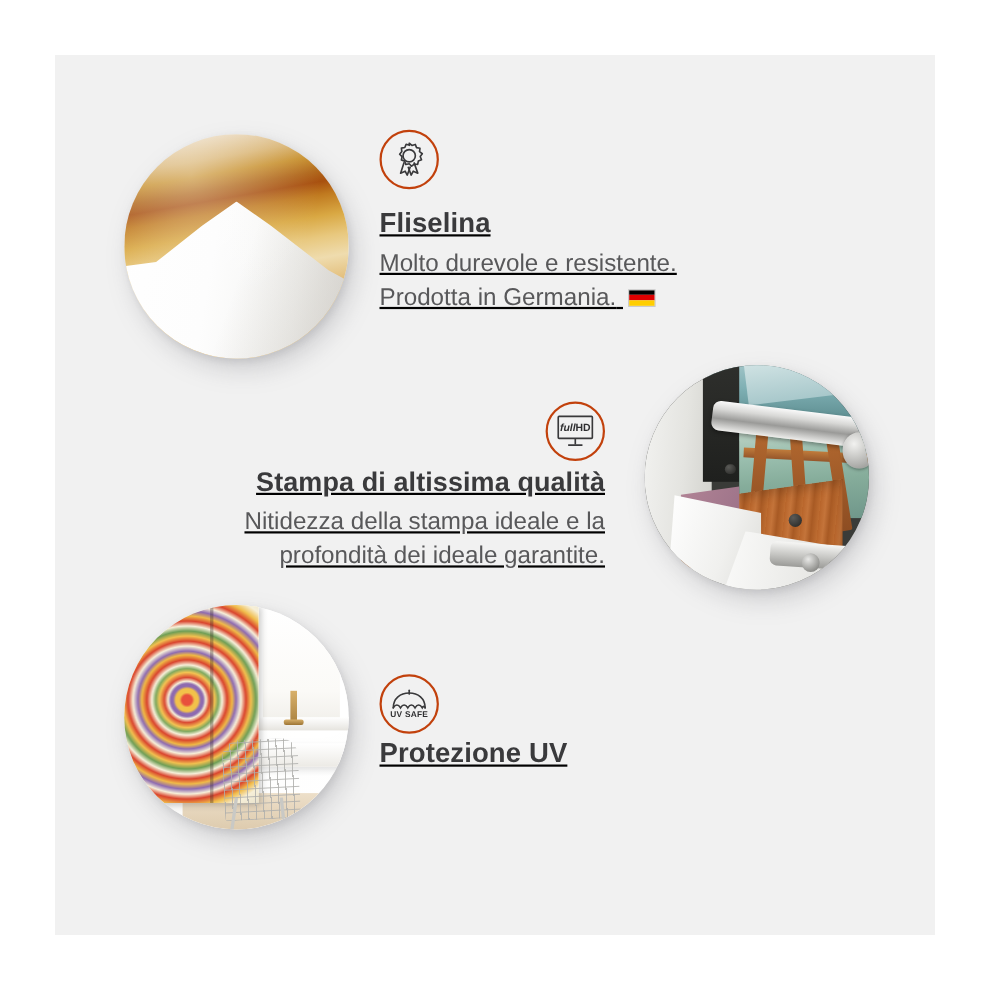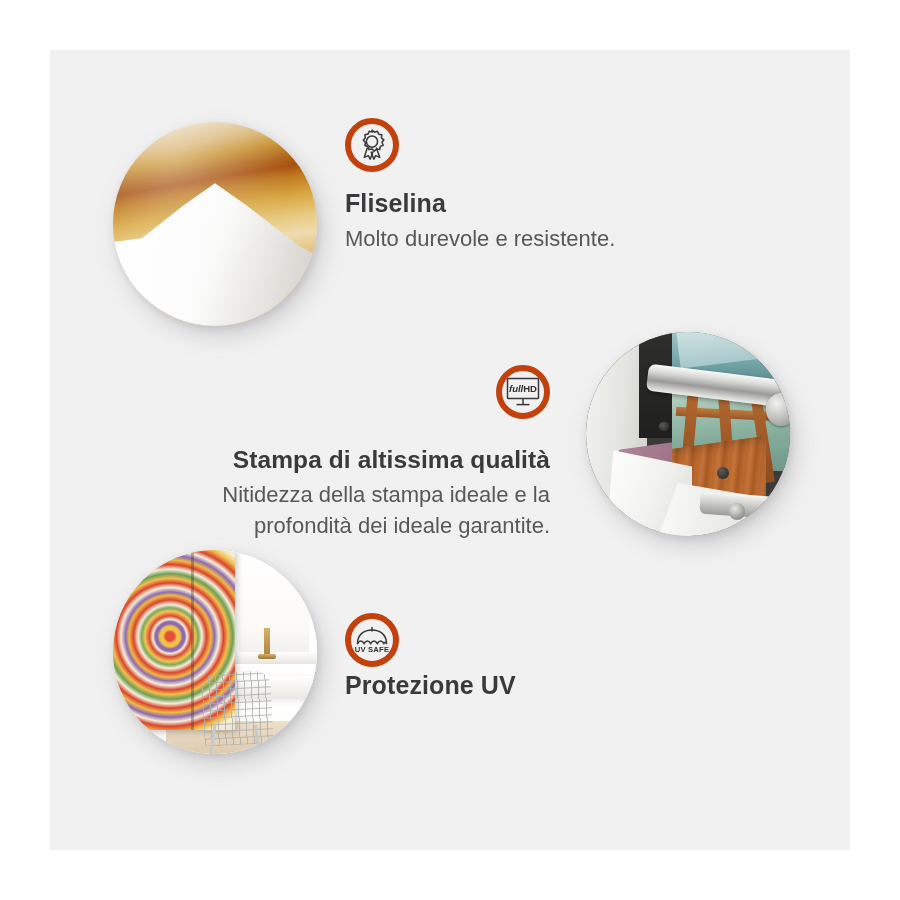--- a/index.html
+++ b/index.html
@@ -226,25 +226,25 @@
     transform:rotate(-3deg);
   }
   .rm-chair-leg-a, .rm-chair-leg-b {
     position:absolute; width:1.6%; height:17%;
     background:#c9c9c5;
   }
   .rm-chair-leg-a { left:48%; top:86%; transform:rotate(8deg); }
   .rm-chair-leg-b { left:70%; top:86%; transform:rotate(-6deg); }
 
   
-  .feature { position:absolute; }
+  .feature { position:absolute;text-decoration:underline; }
 
   .badge {
     width:54px; height:54px;
-    border:6px solid #c2410c;
+    border:2px solid #c2410c;
     border-radius:50%;
     display:flex; align-items:center; justify-content:center;
   }
   .badge svg { display:block; }
 
   .f-title {
     font-size:25px;
     font-weight:600;
     color:#3a3a3c;
     letter-spacing:0.1px;
@@ -267,21 +267,21 @@
   }
   .flag i { display:block; height:33.33%; }
 
   
   #feature-fliselina { left:345px; top:118px; width:420px; }
   #feature-fliselina .f-title { margin-top:17px; }
 
   
   #feature-quality { left:190px; top:365px; width:360px; text-align:right; }
   #feature-quality .badge-wrap { display:flex; justify-content:flex-end; }
-  #feature-quality .f-title { margin-top:27px; font-size:24.5px; }
+  #feature-quality .f-title { margin-top:6px; font-size:24.5px; }
 
   
   #feature-uv { left:345px; top:613px; width:430px; }
   #feature-uv .f-title { margin-top:4px; }
 
   .fullhd-text {
     font-family:"Liberation Sans", sans-serif;
     font-size:9.5px;
     font-weight:700;
     fill:#2f2f31;
@@ -358,20 +358,28 @@
       <svg width="38" height="38" viewBox="0 0 38 38" fill="none" stroke="#39393b" stroke-width="1.5" stroke-linejoin="round">
         <path d="M19 4.2 l2.5 2.0 3.0 -0.9 1.2 2.9 3.1 0.6 -0.4 3.1 2.5 1.9 -1.9 2.5 1.2 2.9 -2.9 1.2 -0.6 3.1 -3.1 -0.4 -2.4 2.0 -2.2 -2.2 -3.1 0.6 -1.0 -3.0 -3.0 -1.0 0.6 -3.1 -2.2 -2.2 2.0 -2.4 -0.4 -3.1 3.1 -0.6 1.2 -2.9 3.0 0.9 Z"></path>
         <circle cx="19" cy="15.6" r="5.6"></circle>
         <path d="M14.4 21.6 L11.2 31.4 L15.3 29.6 L17.2 33.2 L20.1 25.4"></path>
         <path d="M23.3 21.6 L26.8 31.4 L22.7 29.6 L20.8 33.2 L18.0 25.6"></path>
       </svg>
     </div>
     <div class="f-title">Fliselina</div>
     <div class="f-desc">
       <span class="line">Molto durevole e resistente.</span>
+      <span class="line">
+        <span>Prodotta in Germania.</span>
+        <span class="flag">
+          <i style="background:#000000"></i>
+          <i style="background:#dd0000"></i>
+          <i style="background:#ffce00"></i>
+        </span>
+      </span>
     </div>
   </div>
 
   <div class="feature" id="feature-quality">
     <div class="badge-wrap">
       <div class="badge">
         <svg width="40" height="36" viewBox="0 0 40 36" fill="none" stroke="#39393b" stroke-width="1.5">
           <rect x="4.5" y="4.5" width="31" height="20" rx="0.8"></rect>
           <path d="M20 24.5 L20 30"></path>
           <path d="M13.5 30.6 L26.5 30.6"></path>

